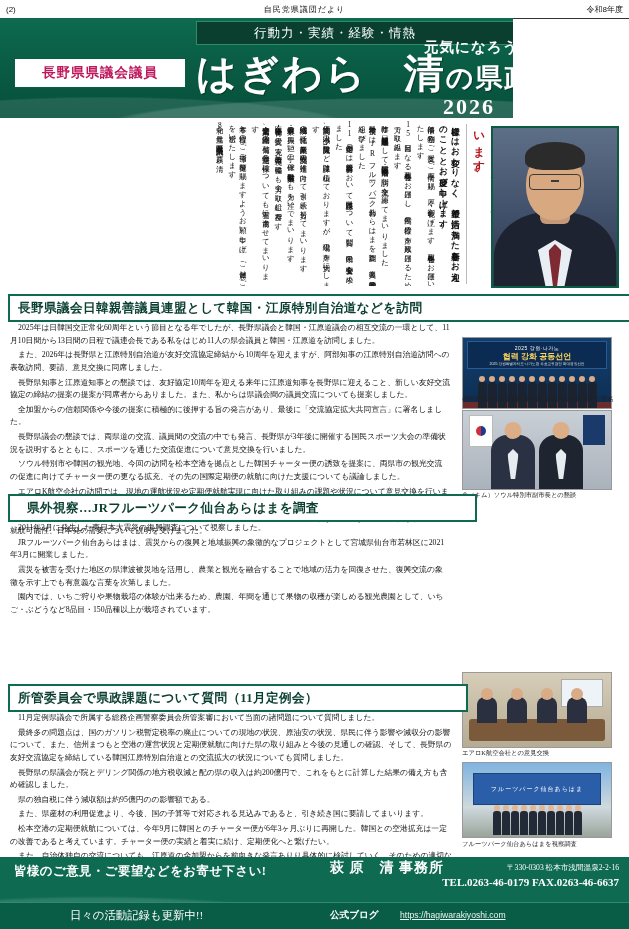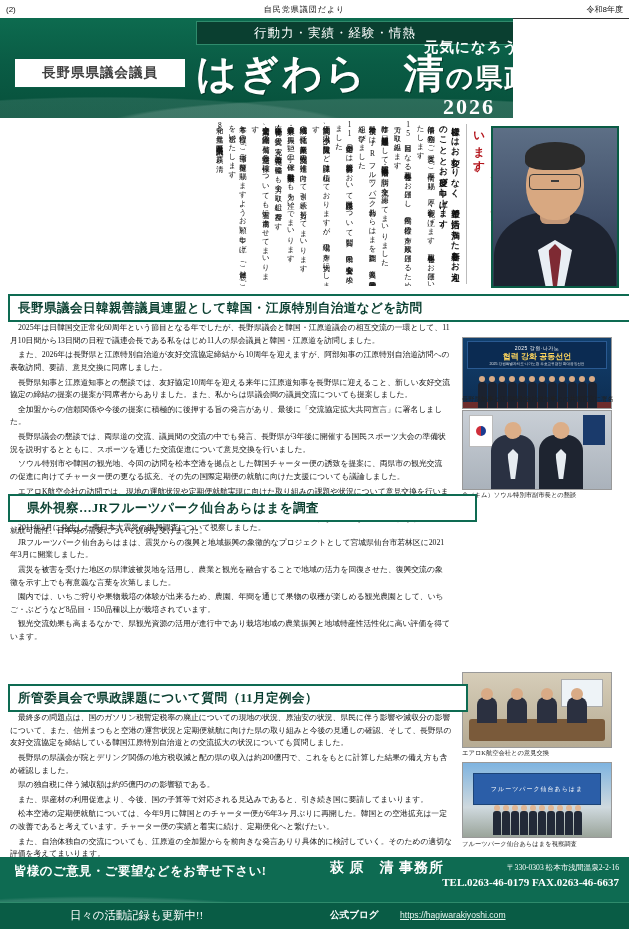--- a/index.html
+++ b/index.html
@@ -15,21 +15,21 @@
   
   .masthead{position:absolute;left:0;top:18px;width:513px;height:100px;background:linear-gradient(180deg,#0d6b4f 0%,#0a5c45 45%,#07503b 100%);overflow:hidden;}
   .mh-wave{position:absolute;right:0;bottom:0;width:629px;height:42px;background:
     radial-gradient(ellipse at 80% 120%, rgba(255,255,255,.14) 0 38%, rgba(255,255,255,0) 40%),
     radial-gradient(ellipse at 35% 130%, rgba(255,255,255,.10) 0 42%, rgba(255,255,255,0) 44%);}
   .mh-tag{position:absolute;left:196px;top:3px;width:425px;height:22px;background:#0a3f30;border:1px solid #2f8b6c;
     display:flex;align-items:center;justify-content:center;gap:8px;color:#fff;}
   .mh-tag .t1{font-size:12.5px;letter-spacing:1px;}
   .mh-tag .t2{font-size:14.5px;font-weight:bold;letter-spacing:1px;margin-top:28px;}
   .mh-left{position:absolute;left:14px;top:40px;width:170px;height:28px;background:#ffffff;border:1px solid #0a5c45;
-    display:flex;align-items:center;justify-content:center;font-size:13.5px;font-weight:bold;color:#404040;letter-spacing:1px;}
+    display:flex;align-items:center;justify-content:center;font-size:13.5px;font-weight:bold;color:#be185d;letter-spacing:1px;}
   .mh-name{position:absolute;left:196px;top:28px;color:#fff;font-size:40px;font-weight:bold;letter-spacing:2px;
     text-shadow:1px 1px 0 rgba(0,0,0,.35);font-family:"Liberation Serif",serif;white-space:nowrap;}
   .mh-name .sp{font-size:34px;}
   .mh-name .sub{font-size:27px;}
   .mh-year{position:absolute;right:18px;top:76px;color:#fff;font-size:22px;font-weight:bold;font-family:"Liberation Serif",serif;letter-spacing:2px;}
 
   
   .hero{position:absolute;left:0;top:118px;width:629px;height:172px;}
   .hero-cols{position:absolute;left:8px;top:2px;width:455px;height:168px;display:flex;flex-direction:row-reverse;gap:0;}
   .vcol{writing-mode:vertical-rl;text-orientation:upright;font-family:"Liberation Serif",serif;font-size:7.4px;line-height:1.42;
@@ -213,35 +213,35 @@
     <div class="m b"></div>
   </div>
   <div class="cap" style="left:462px;top:491px;">金（キム）ソウル特別市副市長との懇談</div>
 
   <div class="sect-h boxed" style="left:8px;top:494px;width:440px;padding-left:17px;">県外視察…JRフルーツパーク仙台あらはまを調査</div>
   <div class="body-txt" style="left:10px;top:522px;width:440px;">
     <p>2011年3月に発生した東日本大震災の復興調査について視察しました。</p>
     <p>JRフルーツパーク仙台あらはまは、震災からの復興と地域振興の象徴的なプロジェクトとして宮城県仙台市若林区に2021年3月に開業しました。</p>
     <p>震災を被害を受けた地区の県津波被災地を活用し、農業と観光を融合することで地域の活力を回復させた、復興交流の象徴を示す上でも有意義な言葉を次第しました。</p>
     <p>園内では、いちご狩りや果物栽培の体験が出来るため、農園、年間を通じて果物の収穫が楽しめる観光農園として、いちご・ぶどうなど8品目・150品種以上が栽培されています。</p>
-    <p>観光交流効果も高まるなかで、県観光資源の活用が進行中であり栽培地域の農業振興と地域特産性活性化に高い評価を得ています。</p>
   </div>
 
   <div class="photo pp3" style="left:462px;top:672px;">
     <div class="win"></div>
     <div class="tbl"></div>
     <div class="p" style="left:14px;"></div>
     <div class="p" style="left:44px;"></div>
     <div class="p" style="left:74px;"></div>
     <div class="p" style="left:104px;"></div>
   </div>
   <div class="cap" style="left:462px;top:749px;">エアロK航空会社との意見交換</div>
 
   <div class="sect-h boxed" style="left:8px;top:684px;width:440px;">所管委員会で県政課題について質問（11月定例会）</div>
   <div class="body-txt" style="left:10px;top:712px;width:442px;">
+    <p>11月定例県議会で所属する総務企画警察委員会所管案審において当面の諸問題について質問しました。</p>
     <p>最終多の問題点は、国のガソリン税暫定税率の廃止についての現地の状況、原油安の状況、県民に伴う影響や減収分の影響について、また、信州まつもと空港の運営状況と定期便就航に向けた県の取り組みと今後の見通しの確認、そして、長野県の友好交流協定を締結している韓国江原特別自治道との交流拡大の状況についても質問しました。</p>
     <p>長野県の県議会が院とデリング関係の地方税収減と配の県の収入は約200億円で、これをもとに計算した結果の備え方も含め確認しました。</p>
     <p>県の独自税に伴う減収額は約95億円のの影響額である。</p>
     <p>また、県産材の利用促進より、今後、国の子算等で対応される見込みであると、引き続き国に要請してまいります。</p>
     <p>松本空港の定期便就航については、今年9月に韓国とのチャーター便が6年3ヶ月ぶりに再開した。韓国との空港拡充は一定の改善であると考えています。チャーター便の実績と着実に続け、定期便化へと繋げたい。</p>
     <p>また、自治体独自の交流についても、江原道の全加盟からを前向きな発言ありり具体的に検討していく。そのための適切な評価を考えてまいります。</p>
     <p>警察関連では、警察官の新規採用、交通事故の危険運転危険死亡者や自転車運転者総会について質問し、警察官採用の減少対策や安全運転対策の充実等についても説明がありました。</p>
   </div>
 
   <div class="photo pp4" style="left:462px;top:762px;">

